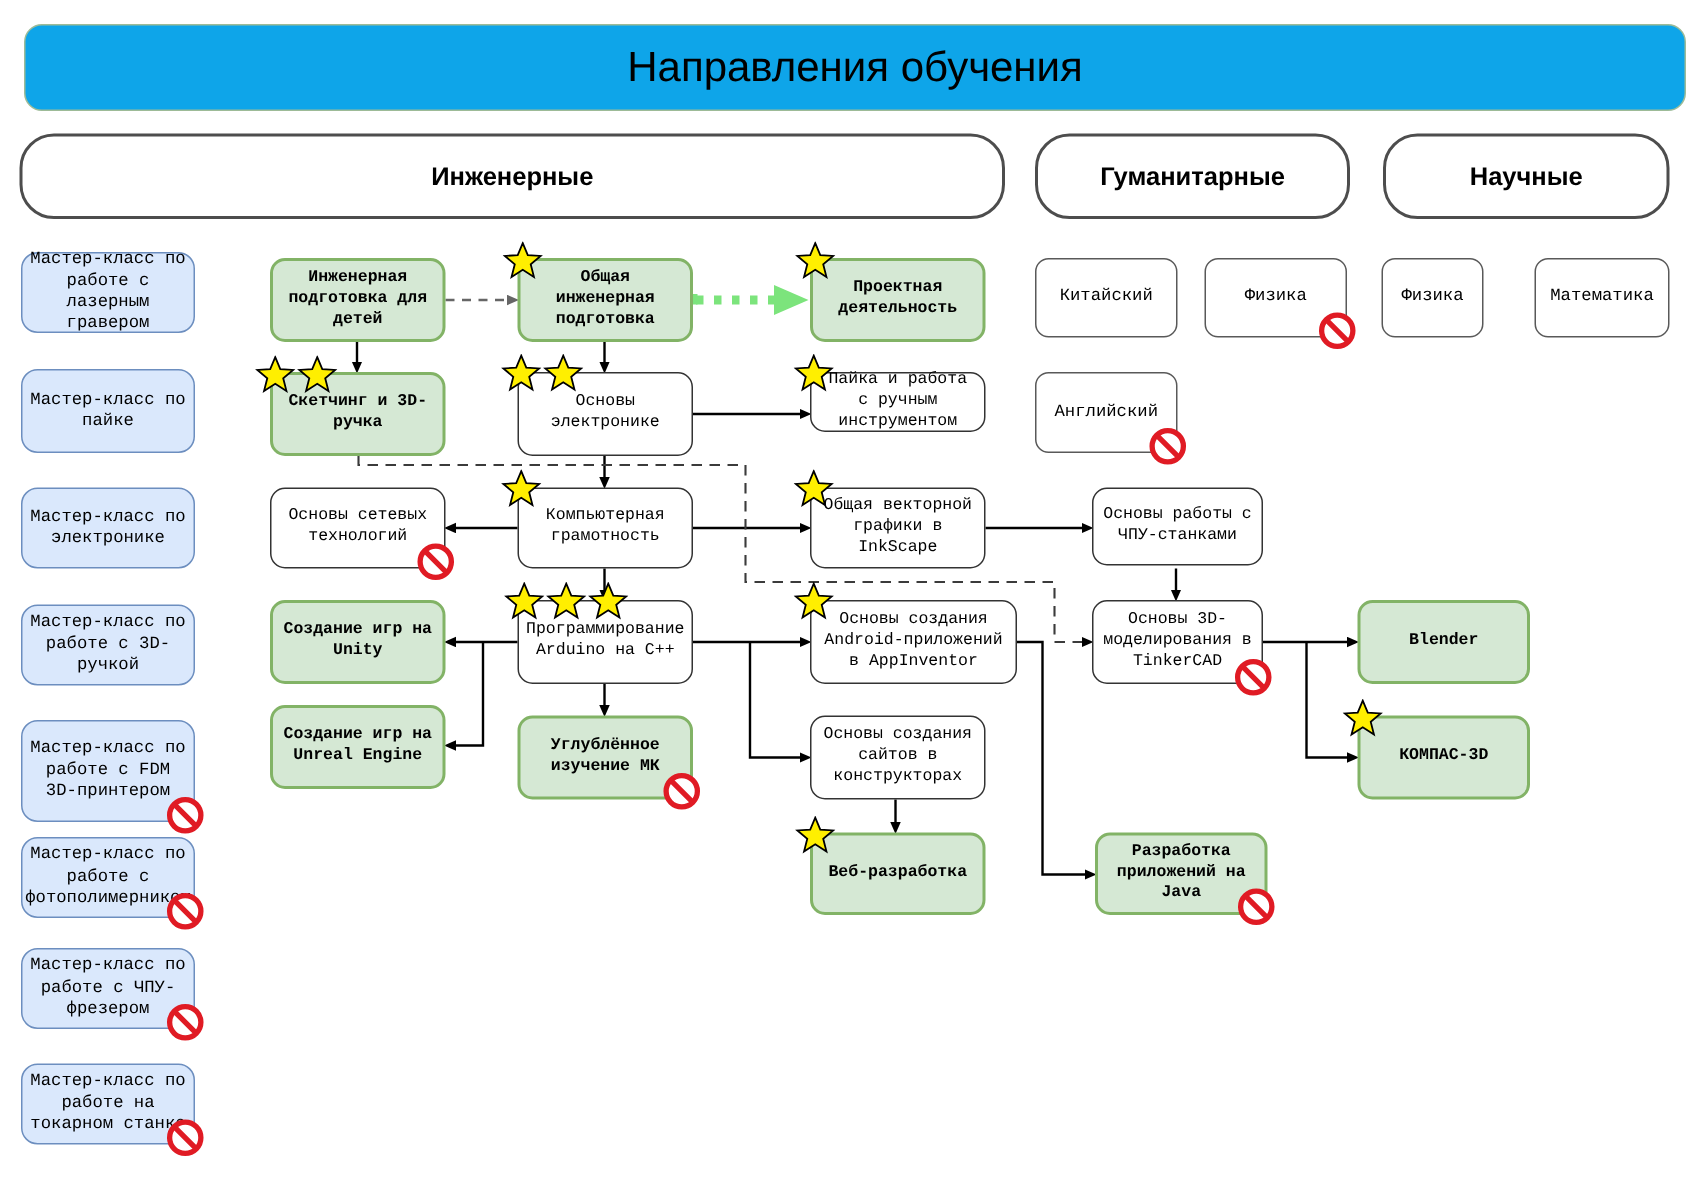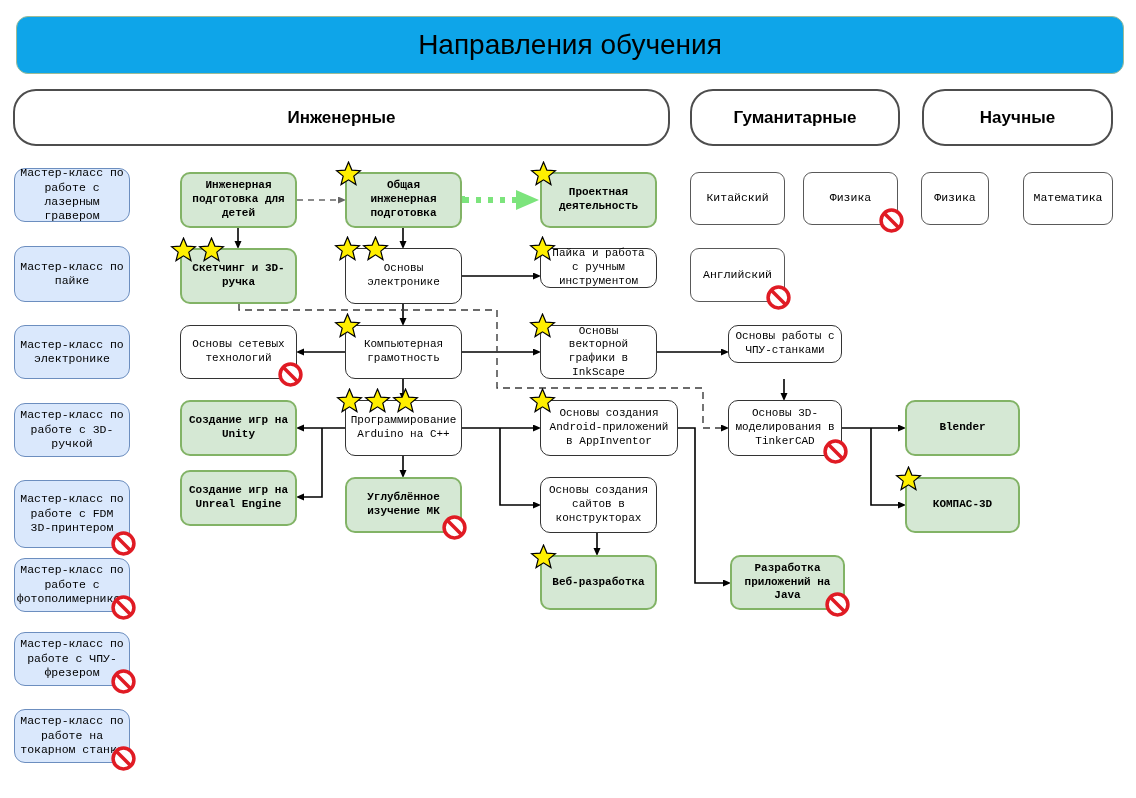--- a/index.html
+++ b/index.html
@@ -177,27 +177,27 @@
   </div>
 
   <div class="node" style="left:345px;top:325px;width:117px;height:54px">
     <span>Компьютерная грамотность</span>
     <svg class="icon star s1" viewBox="0 0 24 24">
         <polygon points="12,1 15.1,8.4 23,8.9 16.9,14 18.9,21.8 12,17.4 5.1,21.8 7.1,14 1,8.9 8.9,8.4" fill="#ffef00" stroke="#000" stroke-width="1.1"></polygon>
       </svg>
   </div>
 
   <div class="node" style="left:540px;top:325px;width:117px;height:54px">
-    <span>Основы векторной графики в InkScape</span>
-    <svg class="icon star s1" viewBox="0 0 24 24">
-        <polygon points="12,1 15.1,8.4 23,8.9 16.9,14 18.9,21.8 12,17.4 5.1,21.8 7.1,14 1,8.9 8.9,8.4" fill="#ffef00" stroke="#000" stroke-width="1.1"></polygon>
-      </svg>
-  </div>
-
-  <div class="node" style="left:728px;top:325px;width:114px;height:38px">
+    <span>Общая векторной графики в InkScape</span>
+    <svg class="icon star s1" viewBox="0 0 24 24">
+        <polygon points="12,1 15.1,8.4 23,8.9 16.9,14 18.9,21.8 12,17.4 5.1,21.8 7.1,14 1,8.9 8.9,8.4" fill="#ffef00" stroke="#000" stroke-width="1.1"></polygon>
+      </svg>
+  </div>
+
+  <div class="node" style="left:728px;top:325px;width:114px;height:52px">
       <span>Основы работы с ЧПУ-станками</span>
     </div>
 
   <div class="node green" style="left:180px;top:400px;width:117px;height:56px">
       <span>Создание игр на Unity</span>
     </div>
 
   <div class="node" style="left:345px;top:400px;width:117px;height:56px">
     <span>Программирование Arduino на C++</span>
     <svg class="icon star a1" viewBox="0 0 24 24">

